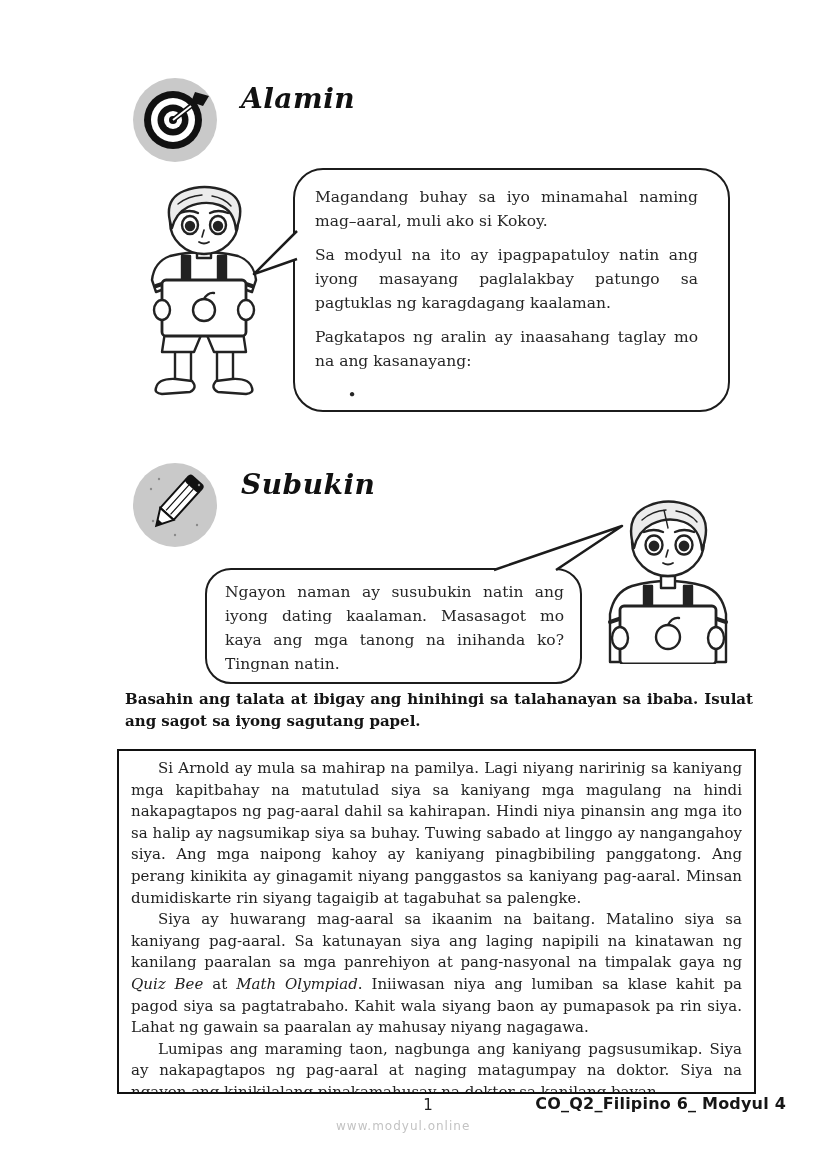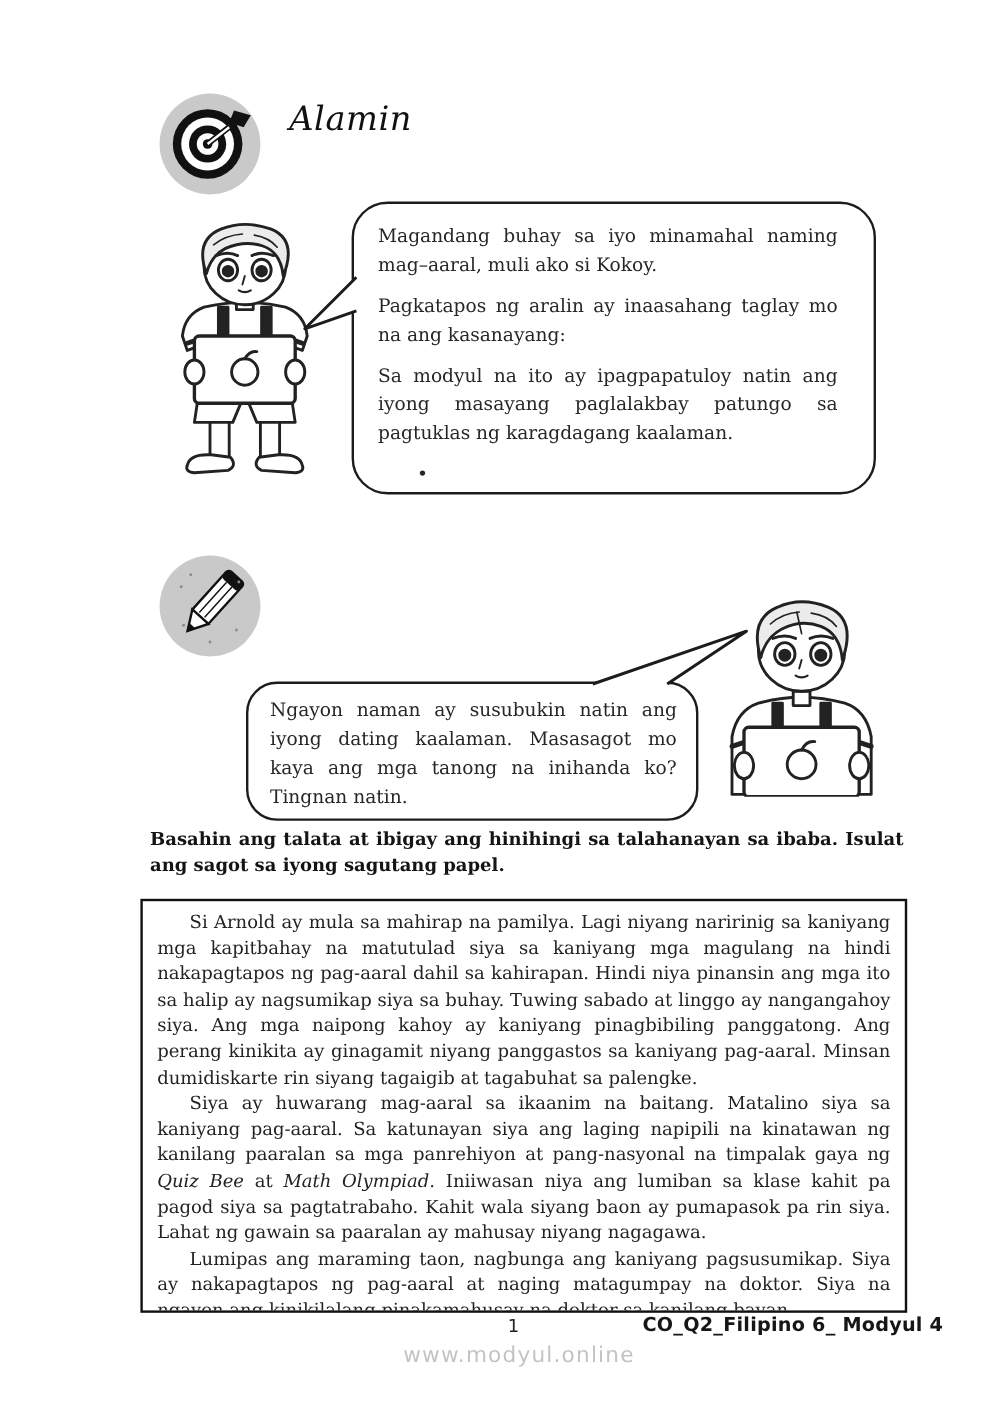--- a/index.html
+++ b/index.html
@@ -12,21 +12,21 @@
     overflow:hidden;
   }
   
   .icon-circle{
     position:absolute;width:84px;height:84px;border-radius:50%;
     background:#c9c9c9;display:flex;align-items:center;justify-content:center;
   }
   .section-title{
     position:absolute;
     font-family:"DejaVu Serif","Liberation Serif",serif;
-    font-weight:normal;font-style:italic;
+    font-weight:bold;font-style:italic;
     font-size:28px;letter-spacing:.5px;color:#111;
   }
   
   .bubble{
     position:absolute;background:#fff;border:2.5px solid #1c1c1c;
     box-sizing:border-box;
     font-size:15.5px;line-height:24px;text-align:justify;color:#262626;
     overflow:hidden;
   }
   .bubble p{margin:0 0 10px 0;}
@@ -56,21 +56,21 @@
     font-family:"DejaVu Sans","Liberation Sans",sans-serif;font-size:15px;color:#222;
   }
   .module-code{
     position:absolute;right:40px;top:1094px;
     font-family:"DejaVu Sans","Liberation Sans",sans-serif;
     font-weight:bold;font-size:16px;color:#161616;letter-spacing:.2px;
   }
   .watermark{
     position:absolute;left:336px;top:1119px;
     font-family:"DejaVu Sans","Liberation Sans",sans-serif;
-    font-size:18px;color:#c3c3c3;letter-spacing:1px;
+    font-size:12px;color:#c3c3c3;letter-spacing:1px;
   }
   svg{display:block;}
 </style>
 </head>
 <body>
 
 <div class="page">
 
   <div class="icon-circle" style="left:133px;top:78px;">
     <svg width="72" height="72" viewBox="0 0 72 72">
@@ -121,22 +121,22 @@
       <circle cx="100" cy="44" r="4" fill="#222"></circle>
       <path d="M62,31 Q72,27 80,31 M92,31 Q100,27 110,31" fill="none"></path>
 
       <path d="M86,48 L84,55" fill="none" stroke-width="1.6"></path>
       <path d="M81,60 Q86,63 91,60" fill="none" stroke-width="1.8"></path>
     </g>
   </svg>
 
   <div class="bubble" style="left:293px;top:168px;width:437px;height:244px;border-radius:30px;padding:15px 30px 12px 20px;">
     <p>Magandang buhay sa iyo minamahal naming mag–aaral, muli ako si Kokoy.</p>
+    <p>Sa modyul na ito ay ipagpapatuloy natin ang iyong masayang paglalakbay patungo sa pagtuklas ng karagdagang kaalaman.</p>
     <p>Pagkatapos ng aralin ay inaasahang taglay mo na ang kasanayang:</p>
-    <p>Sa modyul na ito ay ipagpapatuloy natin ang iyong masayang paglalakbay patungo sa pagtuklas ng karagdagang kaalaman.</p>
     <div class="bullet-line">
       <span class="bullet-glyph">•</span>
     </div>
   </div>
   <svg class="tail" style="left:252px;top:228px;" width="46" height="56" viewBox="0 0 46 56">
     <path d="M45,3 L2,46 L45,31 Z" fill="#fff" stroke="none"></path>
     <path d="M45,3 L2,46 L45,31" fill="none" stroke="#1c1c1c" stroke-width="2.5" stroke-linejoin="round"></path>
   </svg>
 
   <div class="icon-circle" style="left:133px;top:463px;">
@@ -151,20 +151,21 @@
       <g fill="#8a8a8a">
         <circle cx="12" cy="20" r="1.2"></circle>
           <circle cx="60" cy="16" r="1.2"></circle>
         <circle cx="14" cy="52" r="1.2"></circle>
           <circle cx="58" cy="56" r="1.2"></circle>
         <circle cx="36" cy="66" r="1.2"></circle>
           <circle cx="20" cy="10" r="1.2"></circle>
       </g>
     </svg>
   </div>
+  <div class="section-title" style="left:241px;top:468px;">Subukin</div>
 
   <svg class="char" style="left:594px;top:494px;" width="148" height="170" viewBox="0 0 148 170">
     <g stroke="#222" stroke-width="2.4" fill="#fff" stroke-linejoin="round" stroke-linecap="round">
 
       <path d="M38,92 Q74,82 110,92 Q128,98 132,120 L132,168 L16,168 L16,120 Q20,98 38,92 Z"></path>
 
       <rect x="50" y="92" width="8" height="26" fill="#222"></rect>
       <rect x="90" y="92" width="8" height="26" fill="#222"></rect>
 
       <path d="M16,128 L28,124 M132,128 L120,124" stroke-width="4"></path>

